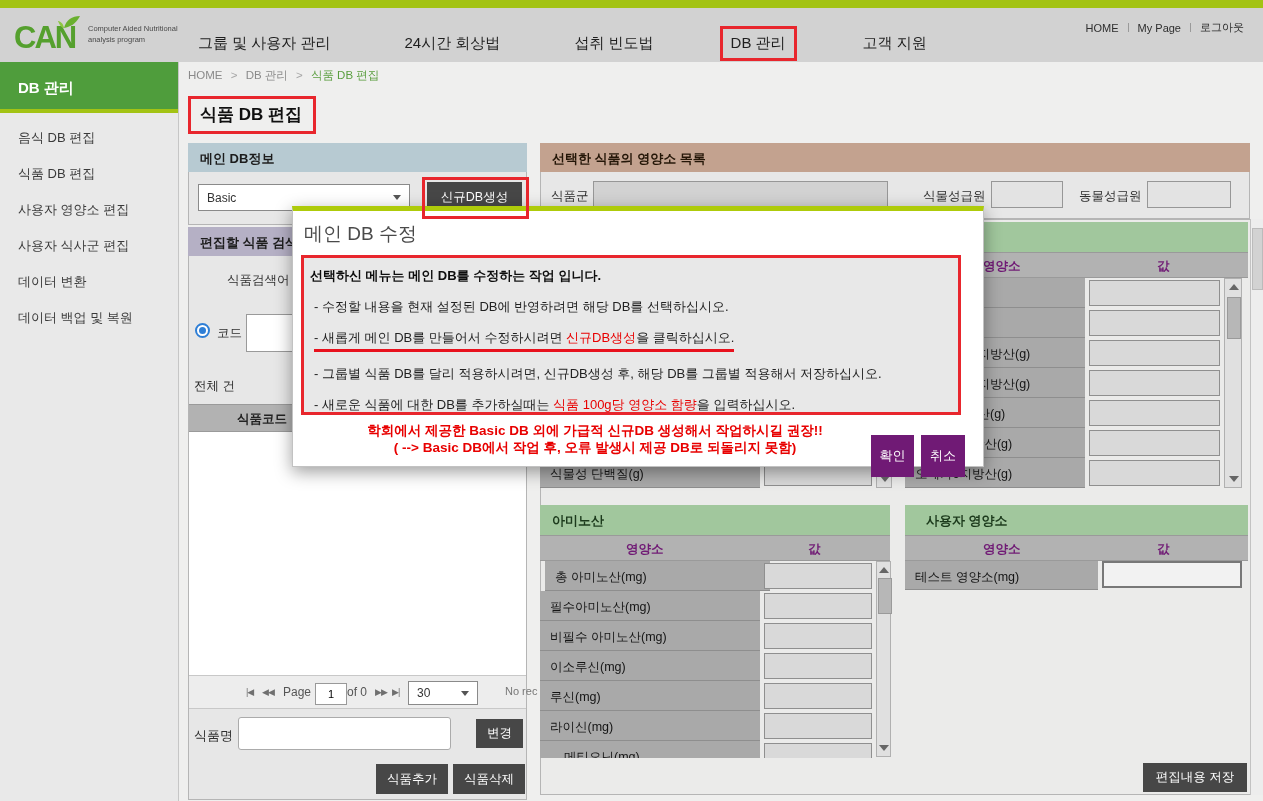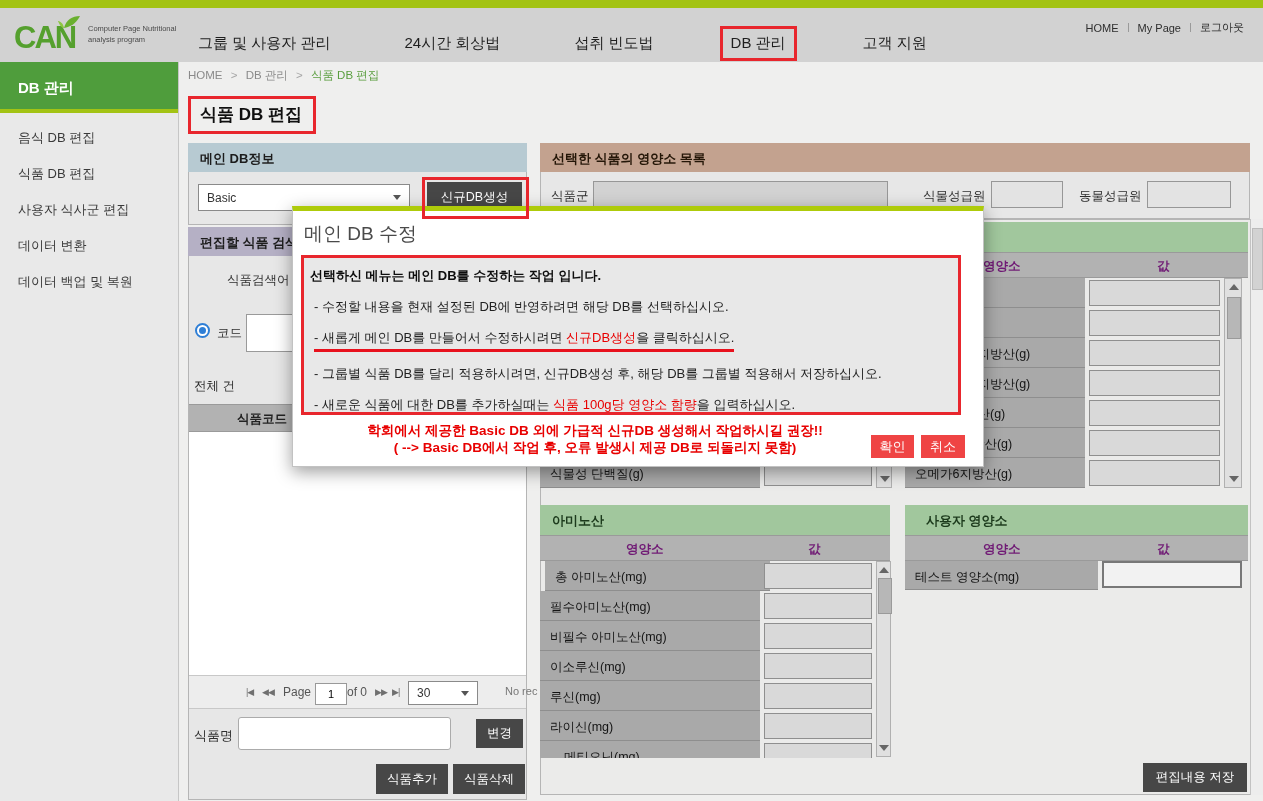--- a/index.html
+++ b/index.html
@@ -96,21 +96,21 @@
          border-top:5px solid #aecb0a;border-left:1px solid #c2c2c2;border-right:1px solid #c2c2c2;border-bottom:1px solid #c2c2c2;
          box-shadow:0 5px 16px rgba(0,0,0,0.38);box-sizing:border-box;}
   .modal-title{position:absolute;left:11px;top:10px;font-size:19px;color:#4a4a4a;}
   .modal-box{position:absolute;left:8px;top:44px;width:660px;height:160px;border:3px solid #e8262d;background:#e8e8e8;box-sizing:border-box;}
   .modal-box .hd{font-size:13px;font-weight:bold;color:#0e0e0e;margin:9px 0 0 6px;}
   .modal-box .bl{font-size:13px;color:#222;margin:13px 0 0 10px;white-space:nowrap;}
   .modal-box .bl .rd{color:#e80000;}
   .modal-box .ul-red{display:inline-block;border-bottom:3px solid #e8111d;padding-bottom:2px;}
   .warn{position:absolute;left:2px;top:211px;width:600px;text-align:center;color:#e80000;font-weight:bold;
         font-size:13.5px;line-height:17px;}
-  .mbtn{position:absolute;top:224px;height:23px;background:#ef4444;color:#fff;font-size:13px;
+  .mbtn{position:absolute;top:224px;height:42px;background:#701a75;color:#fff;font-size:13px;
         display:flex;align-items:center;justify-content:center;cursor:pointer;}
 
   .outer-scroll{position:absolute;left:1250px;top:219px;width:13px;height:576px;background:#ededed;border-left:1px solid #c2c2c2;box-sizing:border-box;}
   .outer-thumb{position:absolute;left:1252px;top:228px;width:9px;height:60px;background:#d2d2d2;border:1px solid #bbb;}
 </style>
 </head>
 <body>
 
 <div class="stage">
 
@@ -118,21 +118,21 @@
 
   <div class="header">
     <div class="logo">
       <span class="logo-brand">CAN</span>
       <span class="logo-leaf">
         <svg width="26" height="16" viewBox="0 0 26 16">
             <path d="M6 14 C8 6 14 2 22 2 C18 10 12 13 6 14 Z" fill="#6ab02f"></path>
             <path d="M6 14 C5 9 2 7 0 7 C2 12 4 14 6 14 Z" fill="#8cc63f"></path>
           </svg>
       </span>
-      <span class="logo-tag">Computer Page Nutritional analysis program</span>
+      <span class="logo-tag">Computer Aided Nutritional analysis program</span>
     </div>
     <div class="nav">
       <span class="nav-item">그룹 및 사용자 관리</span>
       <span class="nav-item">24시간 회상법</span>
       <span class="nav-item">섭취 빈도법</span>
       <span class="nav-item hl">DB 관리</span>
       <span class="nav-item">고객 지원</span>
     </div>
     <div class="util">
       <span class="lnk">HOME</span>
@@ -141,20 +141,21 @@
         <span class="sep"></span>
       <span class="lnk">로그아웃</span>
     </div>
   </div>
 
   <div class="sidebar">
     <div class="side-head">DB 관리</div>
     <div class="side-items">
       <div class="side-item">음식 DB 편집</div>
       <div class="side-item">식품 DB 편집</div>
+      <div class="side-item">사용자 영양소 편집</div>
       <div class="side-item">사용자 식사군 편집</div>
       <div class="side-item">데이터 변환</div>
       <div class="side-item">데이터 백업 및 복원</div>
     </div>
   </div>
 
   <div class="crumb">
     <span class="part">HOME</span>
     <span class="gt">&gt;</span>
     <span class="part">DB 관리</span>

